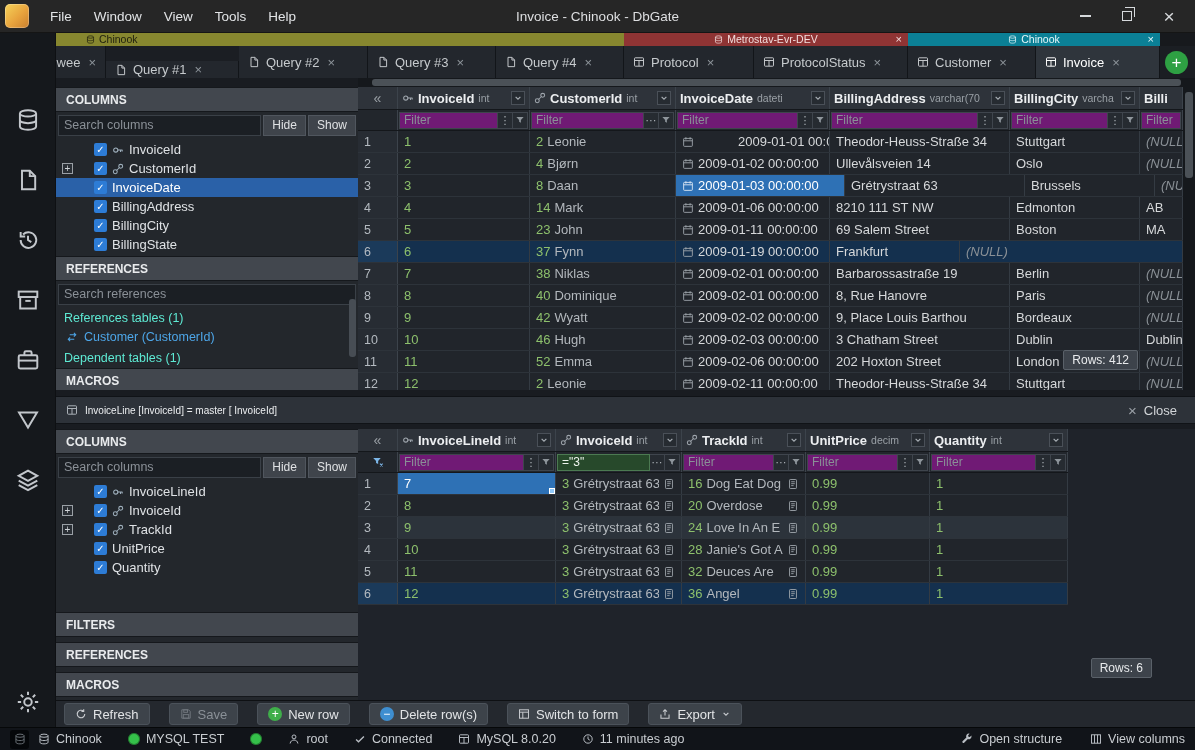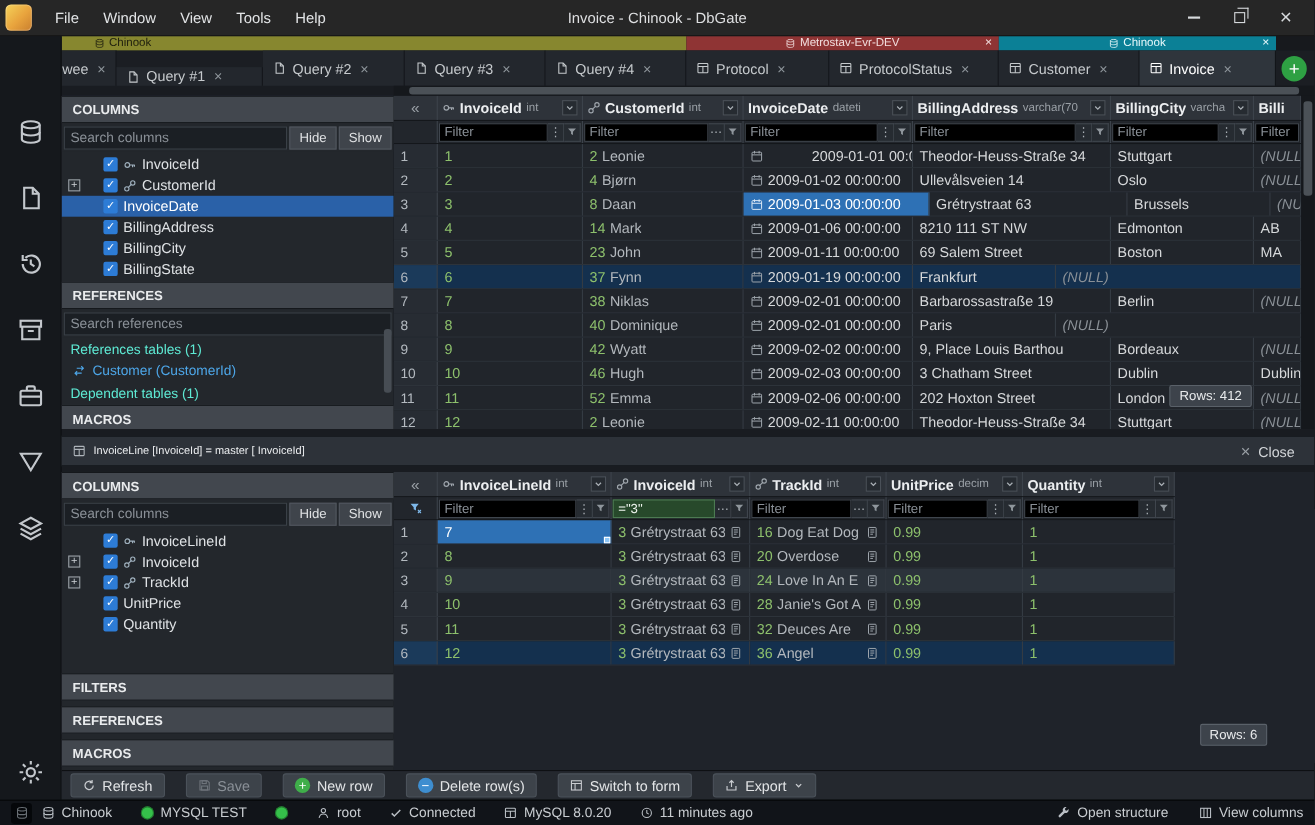--- a/index.html
+++ b/index.html
@@ -98,21 +98,21 @@
   .ghname{font-weight:bold;color:#eceef0;font-size:13px}
   .ghtype{color:#9aa0a6;font-size:10.5px}
   .ghchev{margin-left:auto;width:14px;height:14px;border:1px solid #4a5058;background:#262b31;color:#aab0b6;
     display:flex;align-items:center;justify-content:center;flex:none}
   .ghchev svg{width:10px;height:10px}
   .gflex{flex:1 1 0%!important;min-width:0;width:auto!important}
   .gfilterrow{display:flex;height:21px;background:#22262c;border-bottom:1px solid #14171b}
   .gfcorner{width:40px;flex:none;display:flex;align-items:center;justify-content:center;border-right:1px solid #3c434b}
   .gfcorner .ic{color:#7db7e8}
   .gfcell{display:flex;align-items:center;border-right:1px solid #3c434b;padding:1px 1px;flex:none;overflow:hidden}
-  .gfbox{flex:1;min-width:0;display:flex;align-items:center;height:17px;background:#000000;border:1px solid #3f454d;
+  .gfbox{flex:1;min-width:0;display:flex;align-items:center;height:17px;background:#701a75;border:1px solid #3f454d;
     font-size:12px;color:#8a9097;padding:0 4px;overflow:hidden;white-space:nowrap}
   .gfbox.active{background:#27492b;border-color:#4c7a52;color:#eef4ee}
   .gfmenu{width:15px;height:17px;border:1px solid #3f454d;border-left:none;background:#262b31;color:#aab0b6;
     font-size:11px;display:flex;align-items:center;justify-content:center;flex:none}
   .gfmenu .ic{width:10px;height:10px;color:#8f969c}
   .grow{display:flex;height:22px;border-bottom:1px solid #2d333a;background:#21252b}
   .grownum{width:40px;flex:none;background:#272c33;color:#b4bac0;padding:0 6px;border-right:1px solid #3c434b;
     display:flex;align-items:center;font-size:12.5px}
   .gcell{display:flex;align-items:center;gap:4px;padding:0 6px;border-right:1px solid #343b43;overflow:hidden;
     white-space:nowrap;font-size:13px;color:#d6d8da;position:relative;flex:none}
@@ -793,20 +793,23 @@
         </div>
         <div class="gcell" style="width: 154px;">
           <span class="ic ic-sm">
             <svg viewBox="0 0 16 16" fill="none" stroke="currentColor" stroke-width="1.2">
               <rect x="2.2" y="3.2" width="11.6" height="10.6" rx="1"></rect>
               <path d="M2.2 6.4h11.6M5.2 1.6v3.2M10.8 1.6v3.2"></path>
             </svg>
           </span>
           <span>2009-02-01 00:00:00</span>
         </div>
+        <div class="gcell" style="width: 180px;">
+          <span>8, Rue Hanovre</span>
+        </div>
         <div class="gcell" style="width: 130px;">
           <span>Paris</span>
         </div>
         <div class="gcell gflex">
           <span class="nullv">(NULL)</span>
         </div>
       </div>
       <div class="grow">
         <div class="grownum">9</div>
         <div class="gcell" style="width: 132px;">

